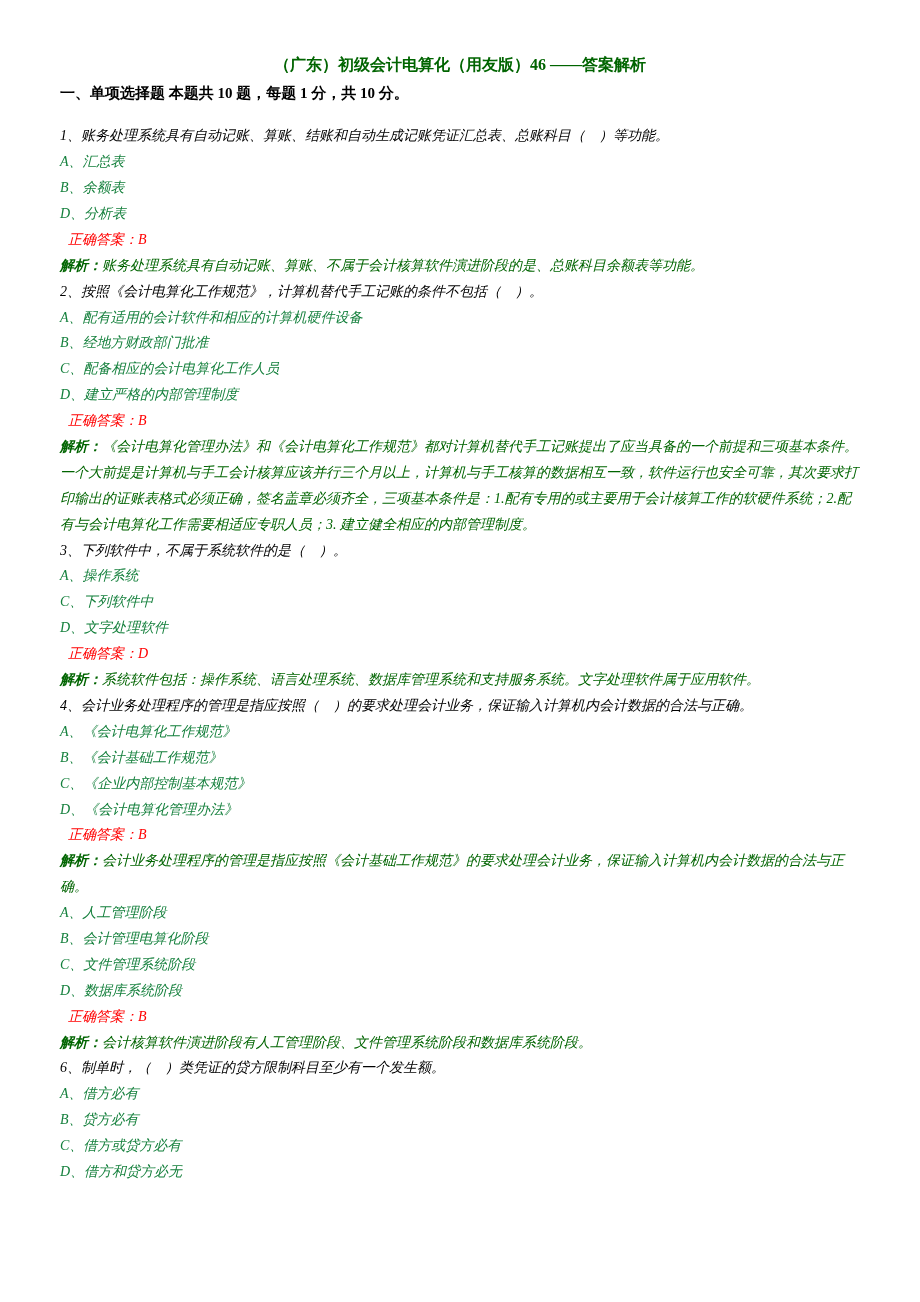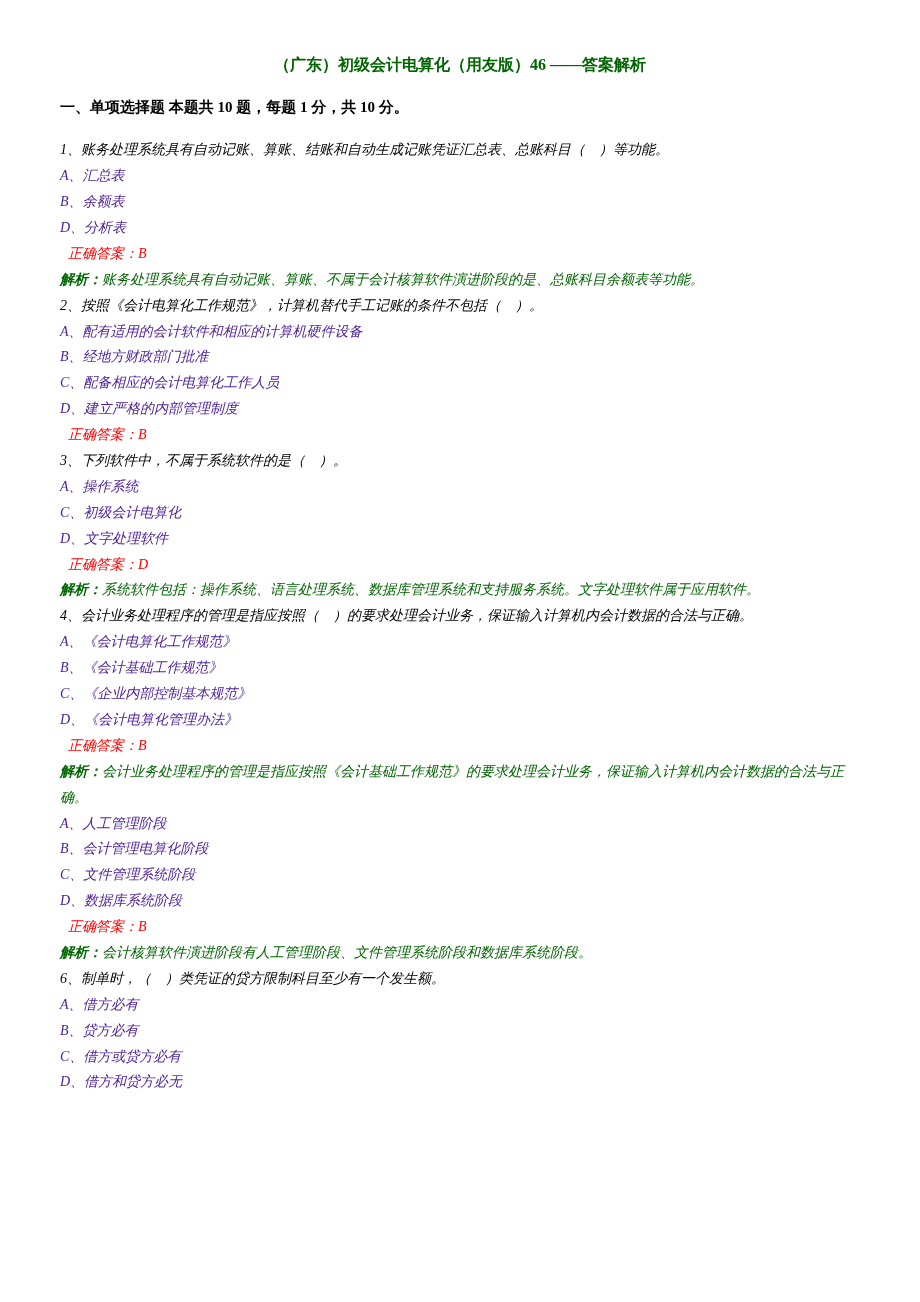--- a/index.html
+++ b/index.html
@@ -11,32 +11,32 @@
       margin: 0;
       padding: 50px 60px;
       width: 920px;
       box-sizing: border-box;
     }
     .title {
       text-align: center;
       color: #006400;
       font-weight: bold;
       font-size: 16px;
-      margin-bottom: 14px;
+      margin-bottom: 0;
     }
     .section-header {
       font-weight: bold;
       font-size: 15px;
       margin-bottom: 16px;
     }
     .question-text {
       color: #000;
     }
     .option {
-      color: #4c1d95;
+      color: #15803d;
     }
     .answer {
       color: #ff0000;
       margin-left: 8px;
     }
     .analysis {
       color: #006400;
     }
     .analysis-label {
       color: #006400;
@@ -61,25 +61,26 @@
       <div class="answer">正确答案：B</div>
       <div class="analysis"><span class="analysis-label">解析：</span><span>账务处理系统具有自动记账、算账、不属于会计核算软件演进阶段的是、总账科目余额表等功能。</span></div>
     </div>
     <div class="block">
       <div class="question-text">2、按照《会计电算化工作规范》，计算机替代手工记账的条件不包括（　）。</div>
       <div class="option">A、配有适用的会计软件和相应的计算机硬件设备</div>
       <div class="option">B、经地方财政部门批准</div>
       <div class="option">C、配备相应的会计电算化工作人员</div>
       <div class="option">D、建立严格的内部管理制度</div>
       <div class="answer">正确答案：B</div>
+      <div class="analysis"><span class="analysis-label">解析：</span><span>《会计电算化管理办法》和《会计电算化工作规范》都对计算机替代手工记账提出了应当具备的一个前提和三项基本条件。一个大前提是计算机与手工会计核算应该并行三个月以上，计算机与手工核算的数据相互一致，软件运行也安全可靠，其次要求打印输出的证账表格式必须正确，签名盖章必须齐全，三项基本条件是：1.配有专用的或主要用于会计核算工作的软硬件系统；2.配有与会计电算化工作需要相适应专职人员；3. 建立健全相应的内部管理制度。</span></div>
     </div>
     <div class="block">
       <div class="question-text">3、下列软件中，不属于系统软件的是（　）。</div>
       <div class="option">A、操作系统</div>
-      <div class="option">C、初级会计电算化</div>
+      <div class="option">C、下列软件中</div>
       <div class="option">D、文字处理软件</div>
       <div class="answer">正确答案：D</div>
       <div class="analysis"><span class="analysis-label">解析：</span><span>系统软件包括：操作系统、语言处理系统、数据库管理系统和支持服务系统。文字处理软件属于应用软件。</span></div>
     </div>
     <div class="block">
       <div class="question-text">4、会计业务处理程序的管理是指应按照（　）的要求处理会计业务，保证输入计算机内会计数据的合法与正确。</div>
       <div class="option">A、《会计电算化工作规范》</div>
       <div class="option">B、《会计基础工作规范》</div>
       <div class="option">C、《企业内部控制基本规范》</div>
       <div class="option">D、《会计电算化管理办法》</div>

